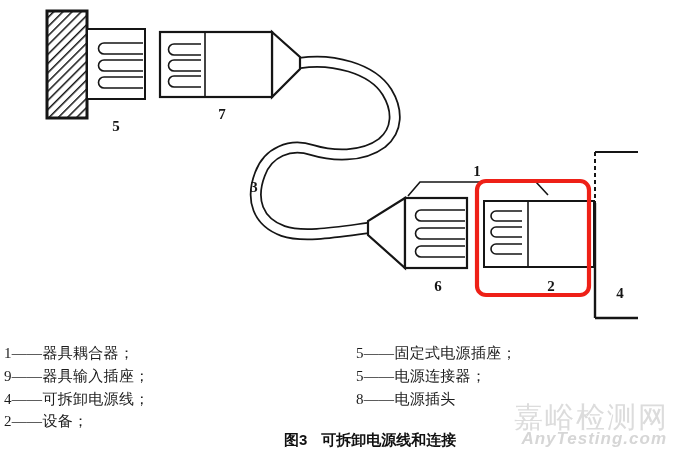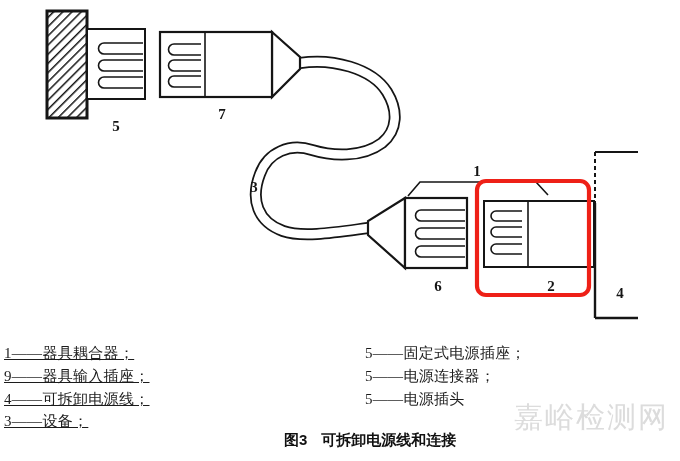--- a/index.html
+++ b/index.html
@@ -11,22 +11,22 @@
   }
   #diagram-svg{position:absolute;left:0;top:0;}
   .part-label{
     font-family:"Liberation Serif", serif;
     font-size:15px;font-weight:bold;fill:#151515;text-anchor:middle;
   }
   .legend-row{
     position:absolute;height:17px;line-height:17px;
     font-size:15px;letter-spacing:0.3px;white-space:nowrap;color:#1c1c1c;
   }
-  .lg-l{left:4px;text-decoration:underline;}
-  .lg-r{left:356px;margin-left:9px;}
+  .lg-l{left:4px;}
+  .lg-r{left:356px;}
   #caption{
     position:absolute;left:284px;top:431px;
     font-family:"Liberation Sans", sans-serif;
     font-weight:bold;font-size:15px;color:#111;white-space:nowrap;
   }
   #caption .fig-no{margin-right:14px;text-align:center;}
   #watermark-cn{
     position:absolute;right:11px;top:398px;
     font-family:"Liberation Sans", sans-serif;
     font-size:29px;font-weight:normal;letter-spacing:2px;
@@ -108,25 +108,26 @@
     <polyline points="408,196 420,182 536,182 548,195" fill="none" stroke="#151515" stroke-width="1.6"></polyline>
     <text class="part-label" x="477" y="176">1</text>
 
     <rect x="477" y="181" width="112" height="114" rx="9" fill="none" stroke="#ee2017" stroke-width="4.2"></rect>
   </svg>
 
   <div>
     <div class="legend-row lg-l" style="top:345px">1——器具耦合器；</div>
     <div class="legend-row lg-l" style="top:368px">9——器具输入插座；</div>
     <div class="legend-row lg-l" style="top:391px">4——可拆卸电源线；</div>
-    <div class="legend-row lg-l" style="top:413px">3——设备；</div>
+    <div class="legend-row lg-l" style="top:413px">2——设备；</div>
     <div class="legend-row lg-r" style="top:345px">5——固定式电源插座；</div>
     <div class="legend-row lg-r" style="top:368px">5——电源连接器；</div>
-    <div class="legend-row lg-r" style="top:391px">5——电源插头</div>
+    <div class="legend-row lg-r" style="top:391px">8——电源插头</div>
   </div>
 
   <div id="caption">
     <span class="fig-no">图3</span><span>可拆卸电源线和连接</span>
   </div>
 
   <div id="watermark-cn">嘉峪检测网</div>
+  <div id="watermark-en">AnyTesting.com</div>
 
 </div>
 
 </body></html>

